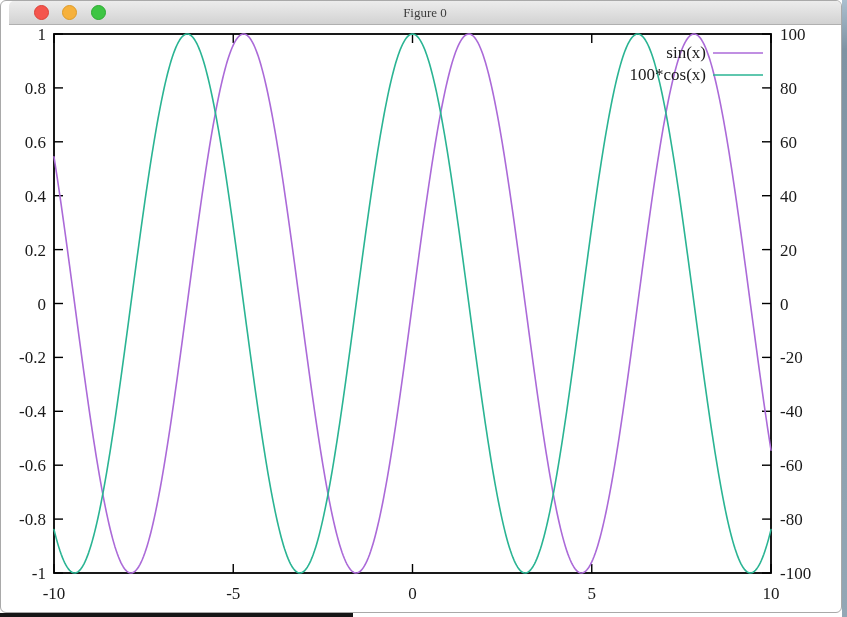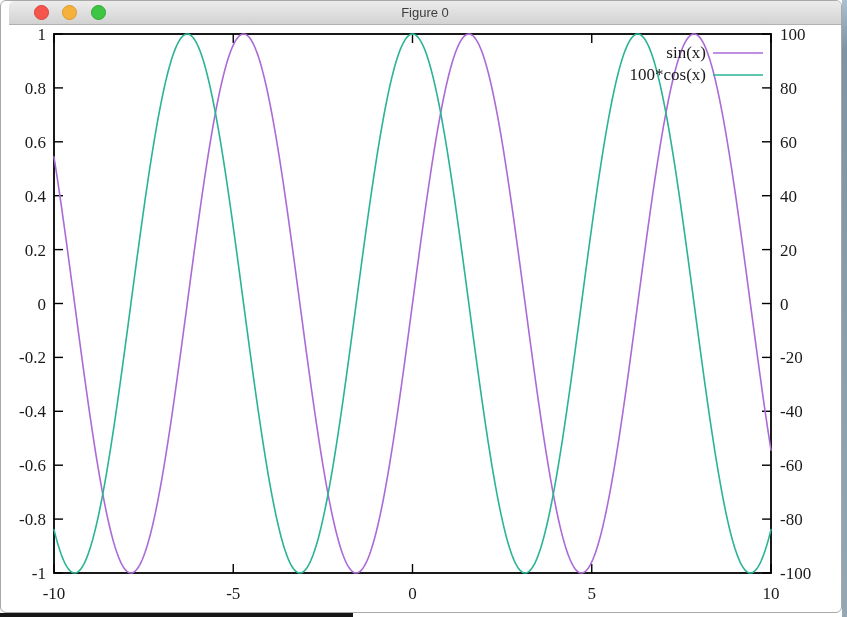--- a/index.html
+++ b/index.html
@@ -16,21 +16,21 @@
   .behind-window{
     position:absolute;left:0;top:613px;width:353px;height:4px;background:#161616;
   }
   .window{
     position:absolute;left:0;top:0;width:840px;height:611px;
     background:#ffffff;border:1px solid #a9a9a9;border-radius:6px;
   }
   .titlebar{
     position:absolute;left:8px;top:0;right:0;height:23px;z-index:2;
     background:linear-gradient(180deg,#ececec 0%,#dedede 55%,#d2d2d2 100%);
-    border-bottom:1px solid #b0b0b0;border-radius:5px 5px 0 0;
+    border-bottom:1px solid #b0b0b0;border-radius:5px 5px 0 0;font-family:Liberation Serif, serif;
   }
   .title{
     position:absolute;left:0;right:0;top:0;height:23px;line-height:23px;
     text-align:center;font-size:13px;color:#3d3d3d;
   }
   .tl{
     position:absolute;top:4px;width:15px;height:15px;border-radius:50%;
     box-sizing:border-box;
   }
   .tl.red{left:25px;background:#f4554d;border:1px solid #dc4238;}

